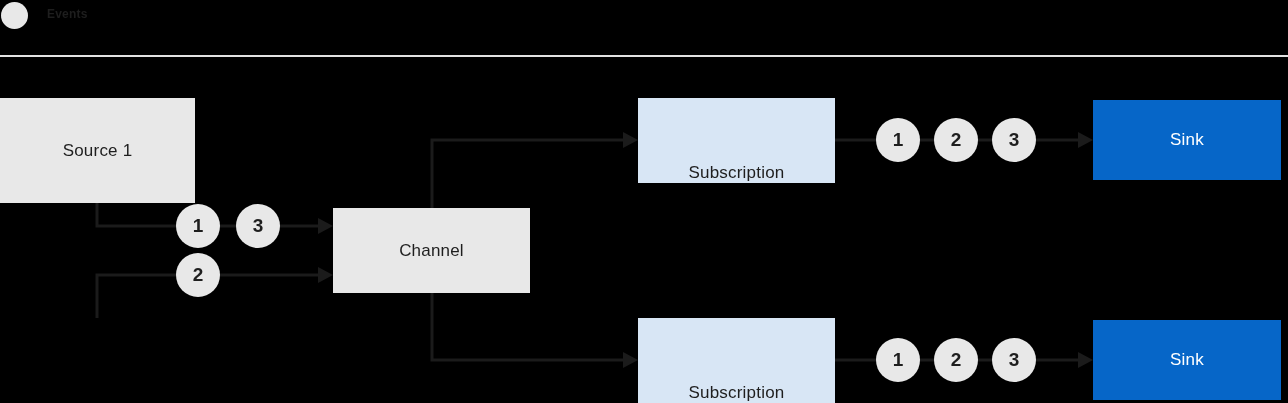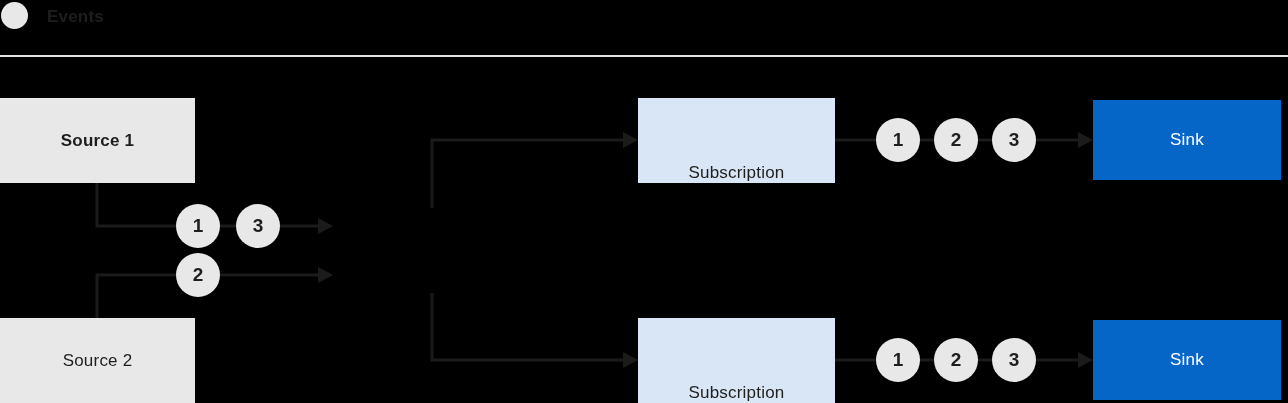--- a/index.html
+++ b/index.html
@@ -30,21 +30,21 @@
     top: 2px;
     width: 27px;
     height: 27px;
     border-radius: 50%;
     background: #e8e8e8;
   }
   .legend-label {
     position: absolute;
     left: 47px;
     top: 7px;
-    font-size: 17px;
+    font-size: 12px;
     font-weight: bold;
     letter-spacing: 0.2px;
     color: #1e1e1e;
     white-space: nowrap;
   }
   .divider {
     position: absolute;
     left: 0;
     top: 55px;
     width: 1288px;
@@ -74,21 +74,21 @@
     display: flex;
     align-items: center;
     justify-content: center;
     font-size: 17px;
     color: #1e1e1e;
     letter-spacing: 0.2px;
   }
   .node-gray  { background: #e8e8e8; }
   .node-blue-light { background: #d8e6f5; align-items: flex-end; }
   .node-blue  { background: #0666c8; color: #ffffff; text-align: right; }
-  #node-source-1      { left: 0px;    top: 98px;  width: 195px; height: 85px; font-weight: bold; }
+  #node-source-1      { left: 0px;    top: 98px;  width: 195px; height: 105px; }
   #node-source-2      { left: 0px;    top: 318px; width: 195px; height: 85px; }
   #node-channel       { left: 333px;  top: 208px; width: 197px; height: 85px; }
   #node-sub-top       { left: 638px;  top: 98px;  width: 197px; height: 85px; }
   #node-sub-bottom    { left: 638px;  top: 318px; width: 197px; height: 85px; }
   #node-sink-top      { left: 1093px; top: 100px; width: 188px; height: 80px; }
   #node-sink-bottom   { left: 1093px; top: 320px; width: 188px; height: 80px; }
 
   
   .badge {
     position: absolute;
@@ -133,22 +133,22 @@
     <path d="M835,140 H1078"></path>
     <polygon points="1078,132 1078,148 1093,140"></polygon>
 
     <path d="M835,360 H1078"></path>
     <polygon points="1078,352 1078,368 1093,360"></polygon>
   </svg>
 
   <div id="node-source-1" class="node node-gray">
     <span>Source 1</span>
   </div>
-  <div id="node-source-2" class="node node-gray">
-    <span>Source 2</span>
+  <div id="node-channel" class="node node-gray">
+    <span>Channel</span>
   </div>
   <div id="node-sub-top" class="node node-blue-light">
     <span>Subscription</span>
   </div>
   <div id="node-sub-bottom" class="node node-blue-light">
     <span>Subscription</span>
   </div>
   <div id="node-sink-top" class="node node-blue">
     <span>Sink</span>
   </div>

